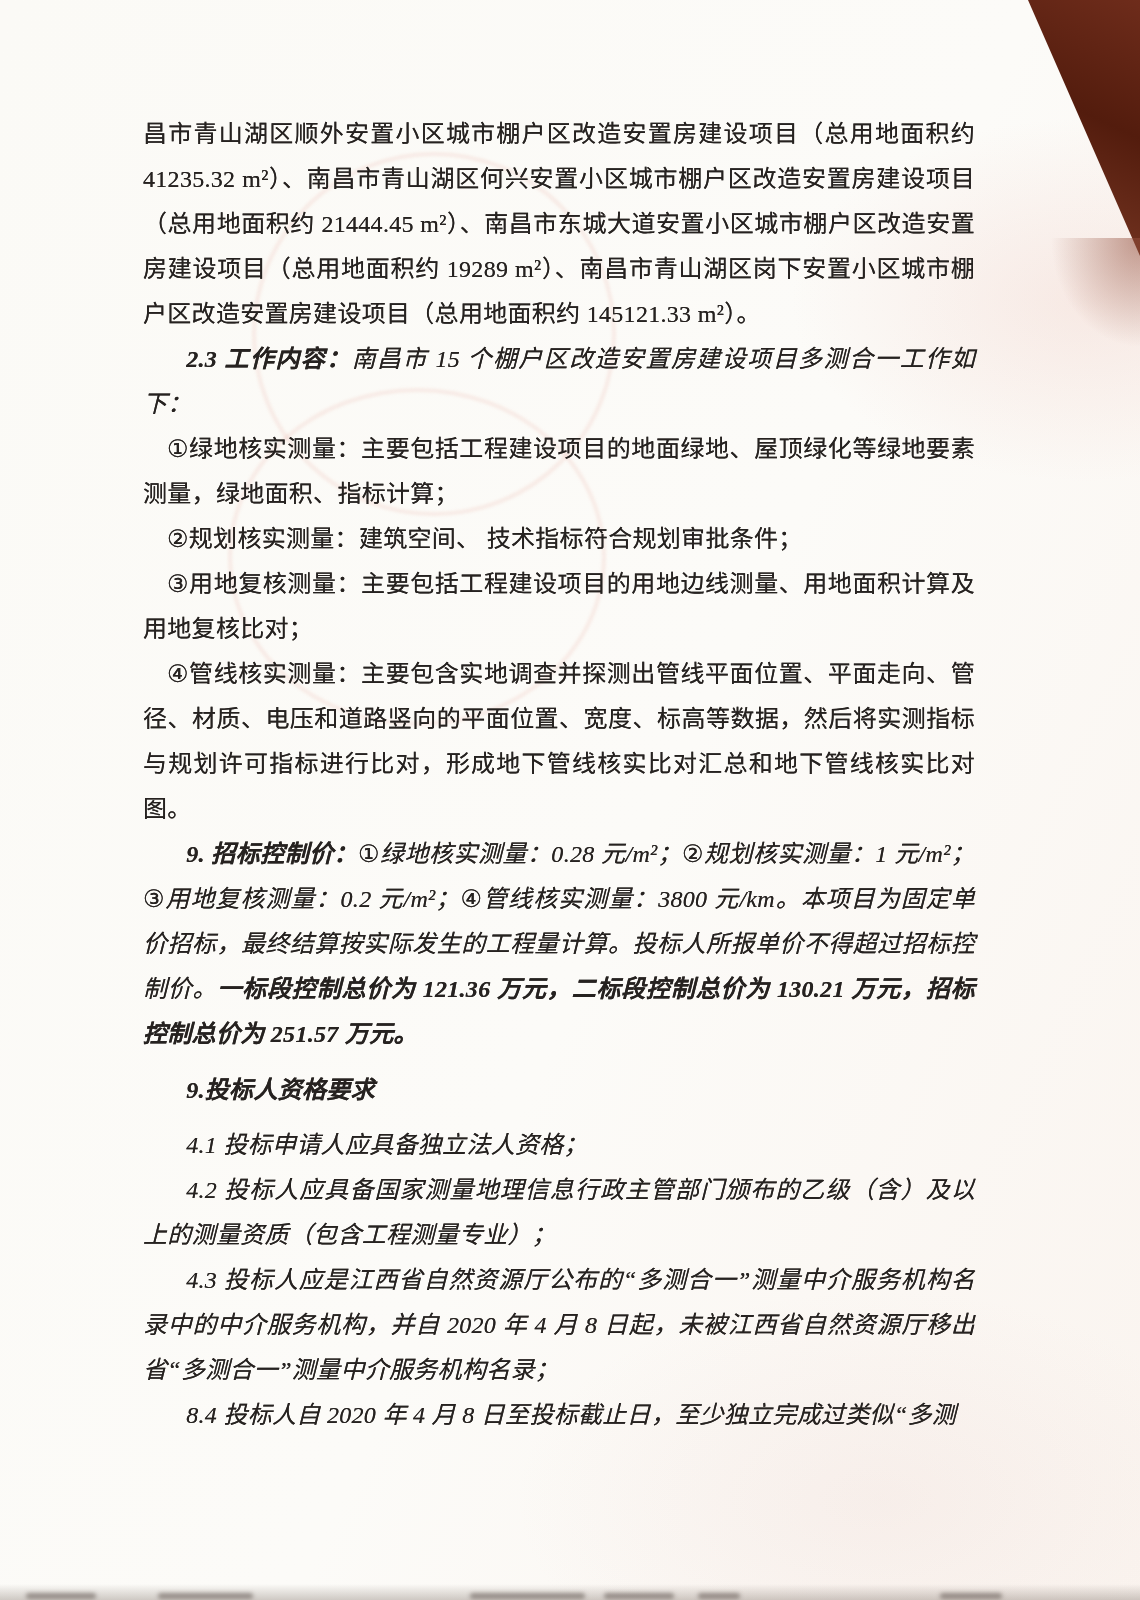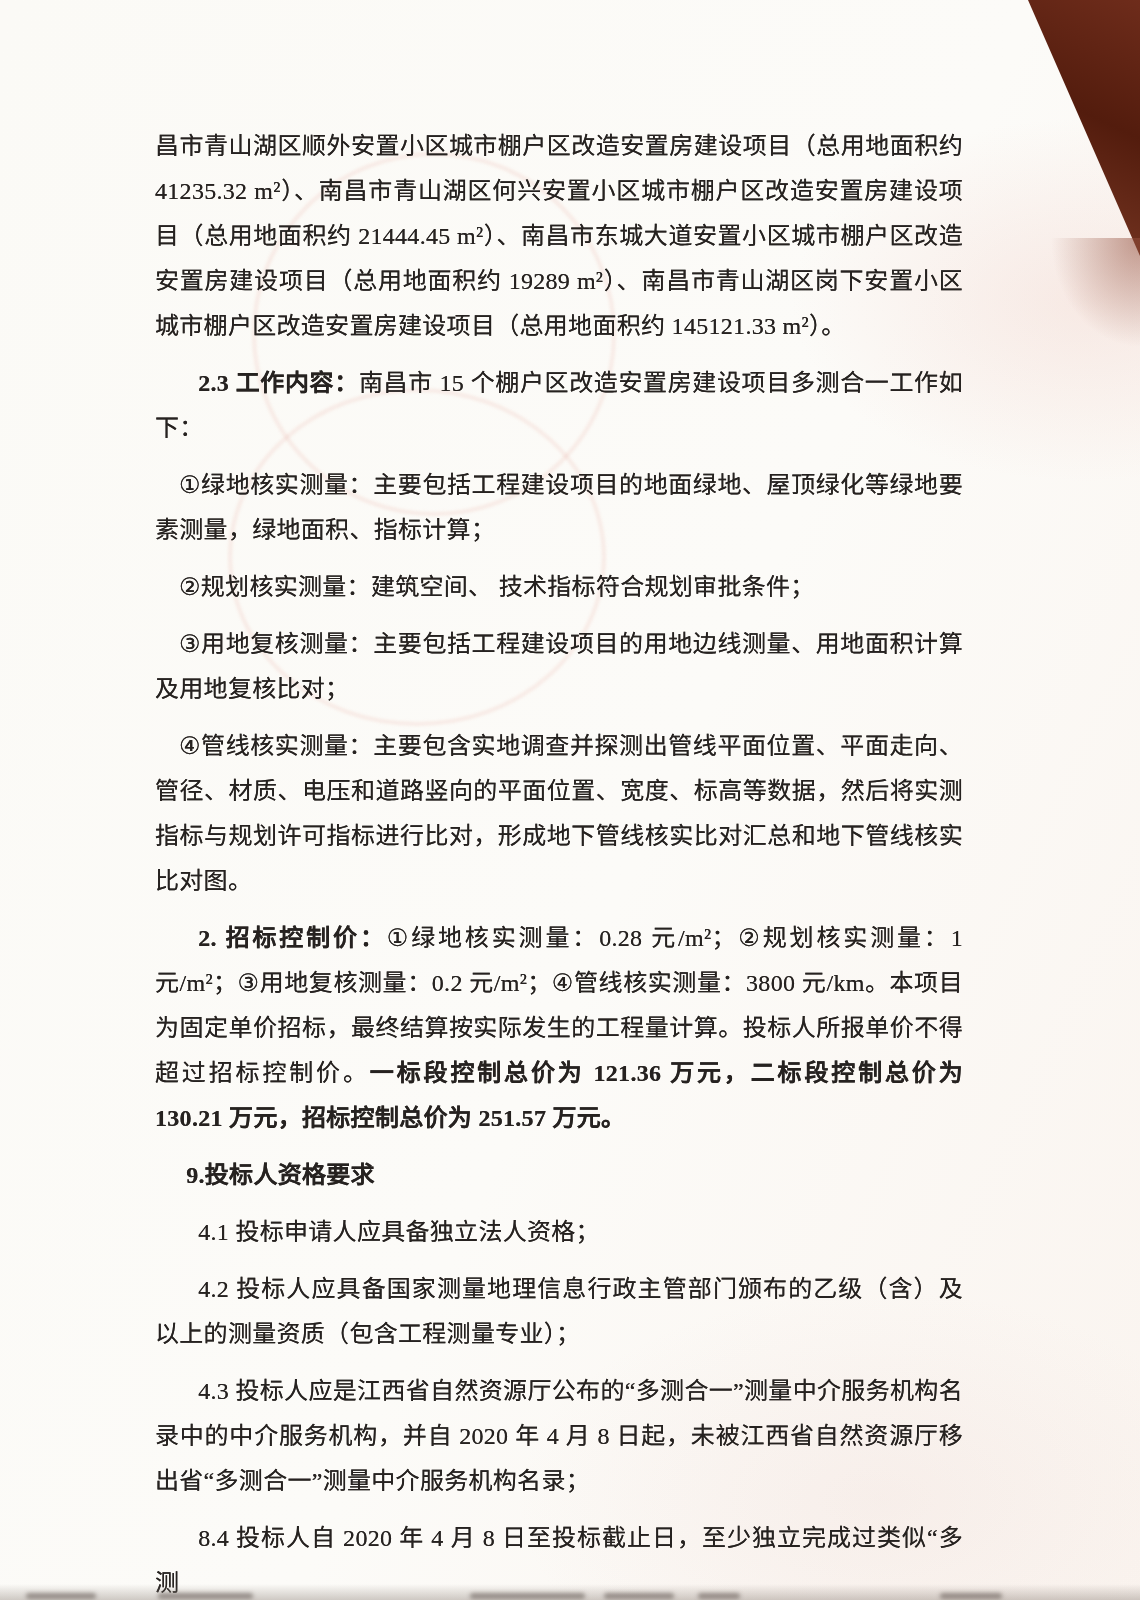--- a/index.html
+++ b/index.html
@@ -44,41 +44,41 @@
     background:rgba(92,82,76,.55);filter:blur(2px);
   }
   
   .doc{
     position:absolute;left:143px;top:112px;width:832px;
     font-size:24px;line-height:45px;
     text-align:justify;
     letter-spacing:.3px;
     text-shadow:0 0 .6px rgba(38,34,32,.85);
   }
-  .doc p{margin:12px;}
+  .doc p{margin:0;}
   .doc p.indent-item{text-indent:1em;}
-  .doc p.indent-para{text-indent:1.8em;}
+  .doc p.indent-para{text-indent:1.8em;font-style:italic;}
   .doc p.heading{font-weight:bold;margin:11px 0 10px;}
   .doc .b{font-weight:bold;}
 </style>
 </head>
 <body>
 
 <div class="page">
   <div class="seal s1"></div>
   <div class="seal s2"></div>
 
   <div class="doc">
       <p class=""><span>昌市青山湖区顺外安置小区城市棚户区改造安置房建设项目（总用地面积约 41235.32 m²）、南昌市青山湖区何兴安置小区城市棚户区改造安置房建设项目（总用地面积约 21444.45 m²）、南昌市东城大道安置小区城市棚户区改造安置房建设项目（总用地面积约 19289 m²）、南昌市青山湖区岗下安置小区城市棚户区改造安置房建设项目（总用地面积约 145121.33 m²）。</span></p>
       <p class="indent-para"><span class="b">2.3 工作内容：</span><span>南昌市 15 个棚户区改造安置房建设项目多测合一工作如下：</span></p>
       <p class="indent-item"><span>①绿地核实测量：主要包括工程建设项目的地面绿地、屋顶绿化等绿地要素测量，绿地面积、指标计算；</span></p>
       <p class="indent-item"><span>②规划核实测量：建筑空间、 技术指标符合规划审批条件；</span></p>
       <p class="indent-item"><span>③用地复核测量：主要包括工程建设项目的用地边线测量、用地面积计算及用地复核比对；</span></p>
       <p class="indent-item"><span>④管线核实测量：主要包含实地调查并探测出管线平面位置、平面走向、管径、材质、电压和道路竖向的平面位置、宽度、标高等数据，然后将实测指标与规划许可指标进行比对，形成地下管线核实比对汇总和地下管线核实比对图。</span></p>
-      <p class="indent-para"><span class="b">2. 招标控制价：</span><span>①绿地核实测量：0.28 元/m²；②规划核实测量：1 元/m²；③用地复核测量：0.2 元/m²；④管线核实测量：3800 元/km。本项目为固定单价招标，最终结算按实际发生的工程量计算。投标人所报单价不得超过招标控制价。</span><span class="b">一标段控制总价为 121.36 万元，二标段控制总价为 130.21 万元，招标控制总价为 251.57 万元。</span></p>
+      <p class="indent-para"><span class="b">9. 招标控制价：</span><span>①绿地核实测量：0.28 元/m²；②规划核实测量：1 元/m²；③用地复核测量：0.2 元/m²；④管线核实测量：3800 元/km。本项目为固定单价招标，最终结算按实际发生的工程量计算。投标人所报单价不得超过招标控制价。</span><span class="b">一标段控制总价为 121.36 万元，二标段控制总价为 130.21 万元，招标控制总价为 251.57 万元。</span></p>
       <p class="heading indent-para"><span class="b">9.投标人资格要求</span></p>
       <p class="indent-para"><span>4.1 投标申请人应具备独立法人资格；</span></p>
       <p class="indent-para"><span>4.2 投标人应具备国家测量地理信息行政主管部门颁布的乙级（含）及以上的测量资质（包含工程测量专业）；</span></p>
       <p class="indent-para"><span>4.3 投标人应是江西省自然资源厅公布的“多测合一”测量中介服务机构名录中的中介服务机构，并自 2020 年 4 月 8 日起，未被江西省自然资源厅移出省“多测合一”测量中介服务机构名录；</span></p>
       <p class="indent-para"><span>8.4 投标人自 2020 年 4 月 8 日至投标截止日，至少独立完成过类似“多测</span></p>
     </div>
 
   <div class="corner-fold"></div>
   <div class="corner-fade"></div>
   <div class="bottom-shadow"></div>

